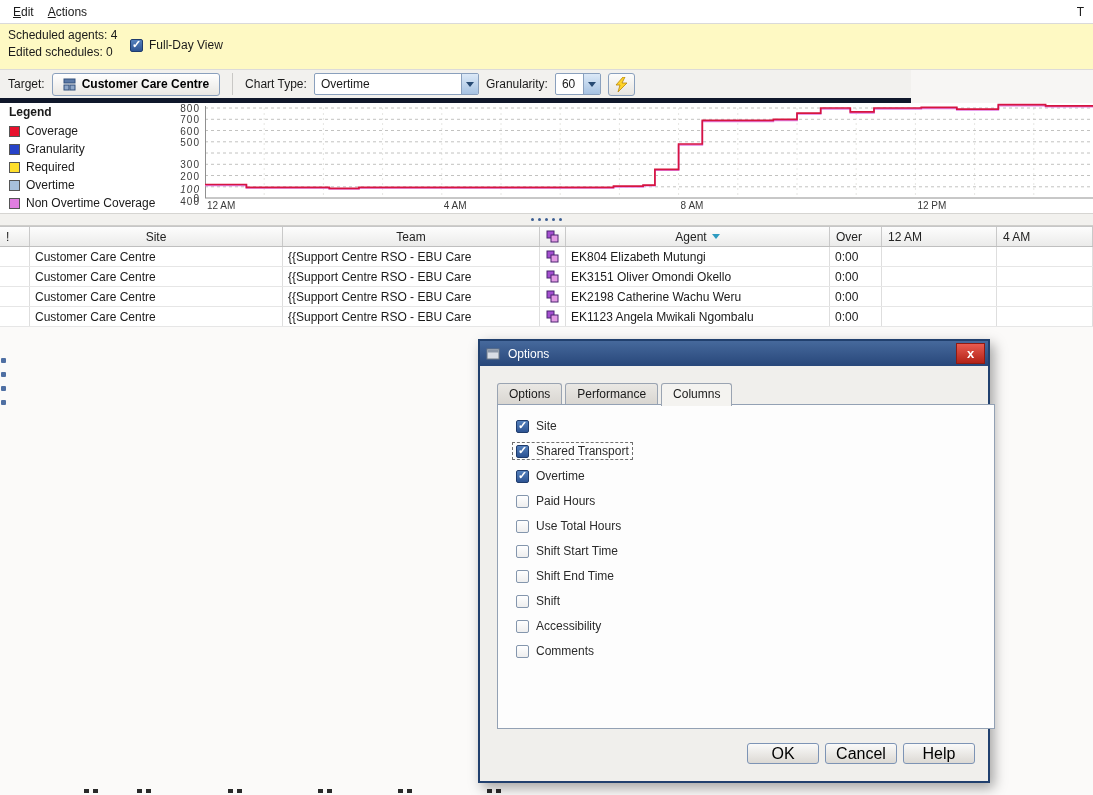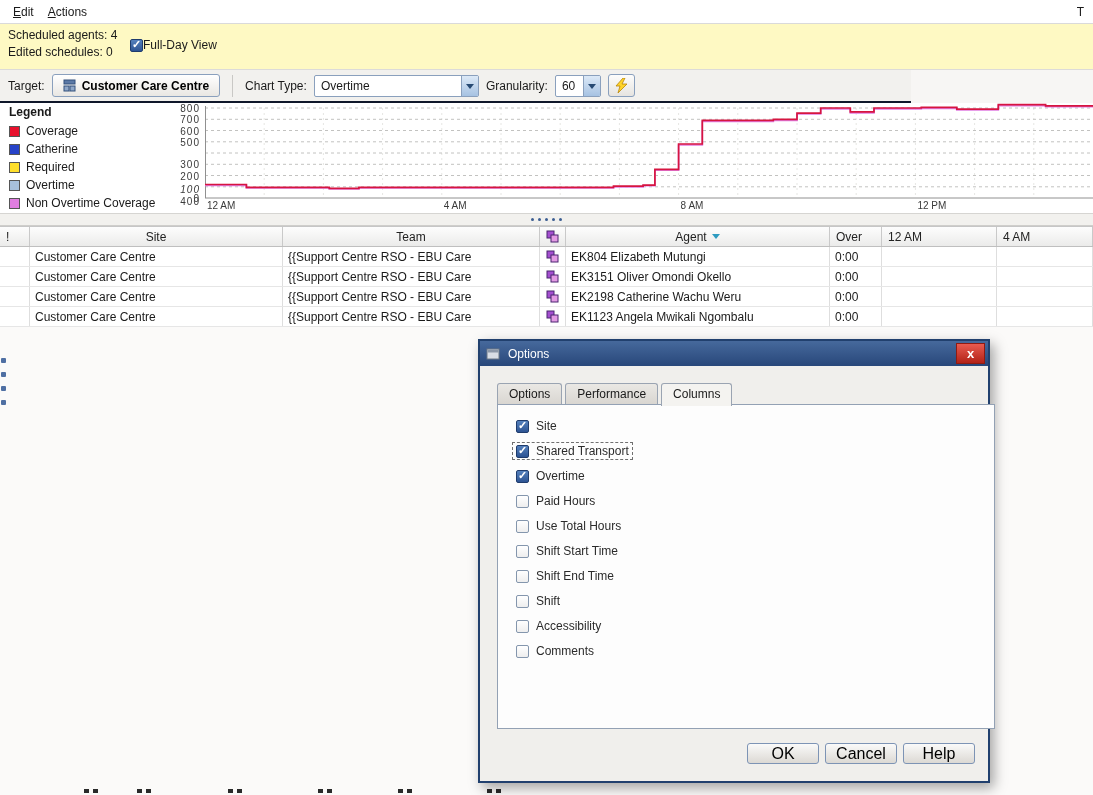--- a/index.html
+++ b/index.html
@@ -11,29 +11,29 @@
   
   .menubar{left:0;top:0;width:1093px;height:24px;background:#fff;border-bottom:1px solid #dadada;display:flex;align-items:center;padding:0 6px}
   .menu-item{display:inline-block;padding:3px 7px;cursor:default}
   .menu-item::first-letter{text-decoration:underline}
   .menu-tail{margin-left:auto;padding-right:3px}
 
   
   .statuspanel{left:0;top:24px;width:1093px;height:46px;background:#fef9c3;border-bottom:1px solid #dcdbd8}
   .statline1{position:absolute;left:8px;top:4px}
   .statline2{position:absolute;left:8px;top:21px}
-  .fdv{position:absolute;left:130px;top:14px;display:flex;align-items:center;gap:0;cursor:default}
+  .fdv{position:absolute;left:130px;top:14px;display:flex;align-items:center;gap:6px;cursor:default}
 
   
   .cb{width:13px;height:13px;border:1px solid #8496ad;background:linear-gradient(#ffffff,#eeeeee);display:inline-block;position:relative;border-radius:2px;flex:0 0 auto}
   .cb.checked{background:linear-gradient(#5581bd,#2d5493);border-color:#1f3c6d}
   .cb.checked::after{content:"\2713";position:absolute;left:1px;top:-2px;color:#fff;font-size:11px;font-weight:bold}
 
   
-  .toolbar{left:0;top:70px;width:911px;height:33px;background:#f2f1ee;border-bottom:2px solid #0f172a;display:flex;align-items:center;padding:0 8px;gap:7px}
+  .toolbar{left:0;top:70px;width:911px;height:33px;background:#f2f1ee;border-bottom:5px solid #0f172a;display:flex;align-items:center;padding:0 8px;gap:7px}
   .target-btn{display:flex;align-items:center;gap:6px;height:23px;padding:0 10px;background:linear-gradient(#ffffff,#e9e7e3);border:1px solid #8aa0bd;border-radius:3px;font-weight:bold;font-family:inherit;font-size:12px;cursor:default}
   .vsep{width:1px;height:22px;background:#c9c8c5;margin:0 5px}
   .combo{display:inline-flex;align-items:center;height:22px;background:#fff;border:1px solid #8aa0bd;border-radius:2px;overflow:hidden}
   .combo-ct{width:165px}
   .combo-gr{width:46px}
   .combo-val{flex:1;padding-left:6px;white-space:nowrap;overflow:hidden}
   .combo-btn{width:17px;height:100%;background:linear-gradient(#dce9f7,#a6c2e2);border-left:1px solid #8aa0bd;display:flex;align-items:center;justify-content:center;flex:0 0 auto}
   .combo-btn::after{content:"";width:0;height:0;border:4px solid transparent;border-top:5px solid #274a73;margin-top:5px}
   .bolt-btn{width:27px;height:23px;border:1px solid #8aa0bd;border-radius:3px;background:linear-gradient(#fdfdfc,#e6e4e0);display:flex;align-items:center;justify-content:center;cursor:default}
 
@@ -142,21 +142,21 @@
   <div class="chartpanel abs" id="chart-panel">
     <div class="legend">
       <div class="legend-title">Legend</div>
       <div id="legend-items">
           <div class="legend-row">
             <span class="swatch" style="background: rgb(232, 17, 45);"></span>
             <span class="legend-text">Coverage</span>
           </div>
           <div class="legend-row">
             <span class="swatch" style="background: rgb(39, 67, 200);"></span>
-            <span class="legend-text">Catherine</span>
+            <span class="legend-text">Granularity</span>
           </div>
           <div class="legend-row">
             <span class="swatch" style="background: rgb(255, 223, 43);"></span>
             <span class="legend-text">Required</span>
           </div>
           <div class="legend-row">
             <span class="swatch" style="background: rgb(167, 192, 220);"></span>
             <span class="legend-text">Overtime</span>
           </div>
           <div class="legend-row">

